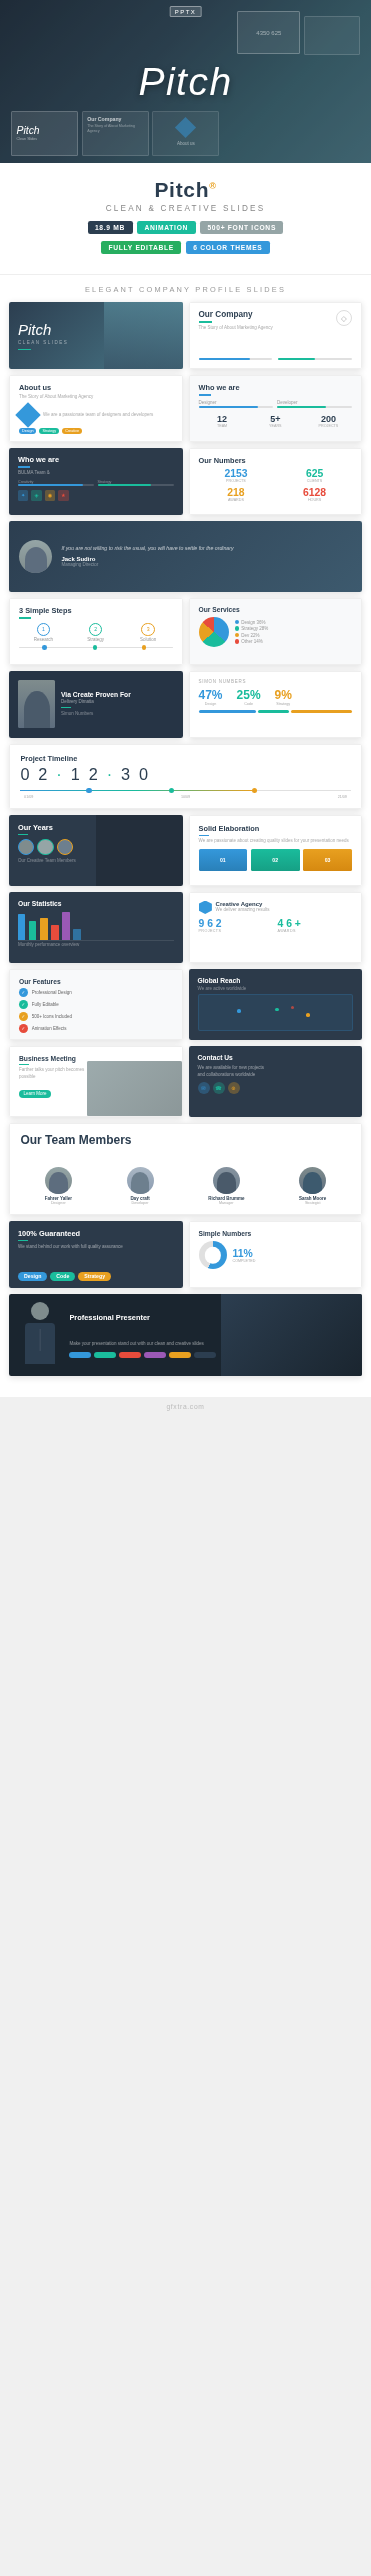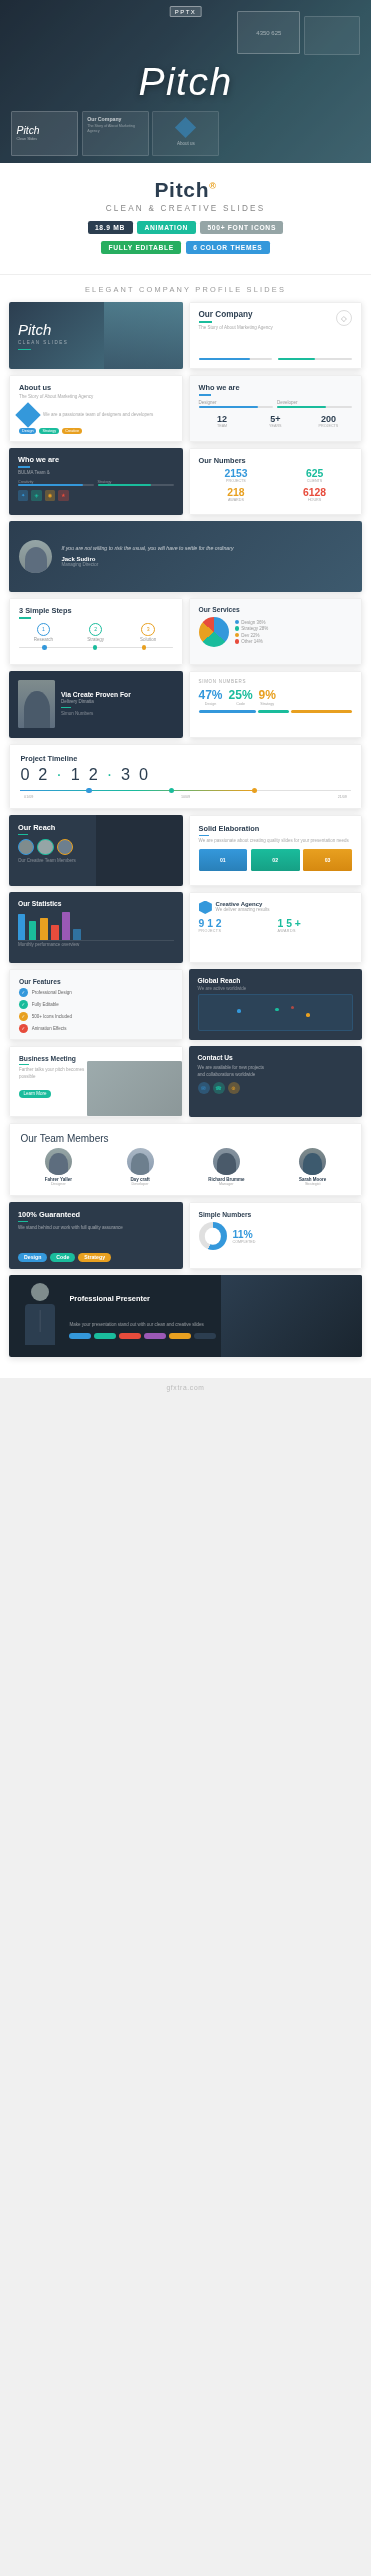--- a/index.html
+++ b/index.html
@@ -459,21 +459,21 @@
           <div style="font-size:4.5px; color:rgba(255,255,255,0.5); margin-top:0.7px;">Delivery Dimatia</div>
           <div style="width:10.4px; height:1.5px; background:#1abc9c; margin:3px 0;"></div>
           <div style="font-size:4.5px; color:rgba(255,255,255,0.4); line-height:1.4;">Simon Numbers</div>
         </div>
       </div>
     </div>
 
     <div class="slide-card">
       <div style="background:#fff; border:0.7px solid #eee; height:67px; padding:7.4px 9px;">
         <div style="font-size:4.5px; color:#aaa; text-transform:uppercase; letter-spacing:0.7px; margin-bottom:3.7px;">Simon Numbers</div>
-        <div style="display:flex; gap:6px; align-items:flex-start;">
+        <div style="display:flex; gap:14px; align-items:flex-start;">
           <div style="text-align:center;">
             <div style="font-size:12px; font-weight:700; color:#3498db;">47%</div>
             <div style="font-size:3.7px; color:#aaa;">Design</div>
           </div>
           <div style="text-align:center;">
             <div style="font-size:12px; font-weight:700; color:#1abc9c;">25%</div>
             <div style="font-size:3.7px; color:#aaa;">Code</div>
           </div>
           <div style="text-align:center;">
             <div style="font-size:12px; font-weight:700; color:#e8a020;">9%</div>
@@ -516,21 +516,21 @@
       </div>
     </div>
   </div>
 
   <div class="row-2">
 
     <div class="slide-card">
       <div style="background:#2c3a4a; height:71px; padding:7.4px 9px; position:relative; overflow:hidden;">
         <div style="position:absolute; right:0; top:0; width:50%; height:100%; background:rgba(0,0,0,0.2);"></div>
         <div style="position:relative; z-index:1;">
-          <div style="font-size:7.4px; font-weight:700; color:#fff;">Our Reach</div>
+          <div style="font-size:7.4px; font-weight:700; color:#fff;">Our Years</div>
           <div style="width:10.4px; height:1.5px; background:#1abc9c; margin:2.2px 0;"></div>
           <div style="display:flex; gap:3px; margin-top:3.7px;">
             <div style="width:16.3px; height:16.3px; border-radius:50%; background:#7f8c8d; border:1.5px solid #3498db;"></div>
             <div style="width:16.3px; height:16.3px; border-radius:50%; background:#95a5a6; border:1.5px solid #1abc9c;"></div>
             <div style="width:16.3px; height:16.3px; border-radius:50%; background:#6d7f8e; border:1.5px solid #e8a020;"></div>
           </div>
           <div style="margin-top:3px; font-size:4.5px; color:rgba(255,255,255,0.4);">Our Creative Team Members</div>
         </div>
       </div>
     </div>
@@ -570,25 +570,25 @@
       <div style="background:#fff; border:0.7px solid #eee; height:71px; padding:7.4px 9px;">
         <div style="display:flex; gap:3.7px; align-items:flex-start; margin-bottom:4.5px;">
           <div style="width:13.4px; height:13.4px; background:#3498db; clip-path:polygon(50% 0%,100% 25%,100% 75%,50% 100%,0% 75%,0% 25%); flex-shrink:0;"></div>
           <div>
             <div style="font-size:6px; font-weight:700; color:#2c3e50;">Creative Agency</div>
             <div style="font-size:4.5px; color:#aaa; line-height:1.3;">We deliver amazing results</div>
           </div>
         </div>
         <div style="display:flex; gap:4.5px;">
           <div style="flex:1;">
-            <div style="font-size:10.4px; font-weight:700; color:#3498db;">9 1 2</div>
+            <div style="font-size:10.4px; font-weight:700; color:#3498db;">9 6 2</div>
             <div style="font-size:3.7px; color:#aaa; text-transform:uppercase; letter-spacing:0.4px;">Projects</div>
           </div>
           <div style="flex:1;">
-            <div style="font-size:10.4px; font-weight:700; color:#1abc9c;">1 5 +</div>
+            <div style="font-size:10.4px; font-weight:700; color:#1abc9c;">4 6 +</div>
             <div style="font-size:3.7px; color:#aaa; text-transform:uppercase; letter-spacing:0.4px;">Awards</div>
           </div>
         </div>
       </div>
     </div>
   </div>
 
   <div class="row-2">
     <div class="slide-card">
       <div style="background:#f8f9fa; border:0.7px solid #eee; height:71px; padding:7.4px 9px;">
@@ -658,21 +658,21 @@
           <div style="width:12px; height:12px; border-radius:50%; background:rgba(26,188,156,0.3); display:flex; align-items:center; justify-content:center; font-size:5.2px; color:#1abc9c;">☎</div>
           <div style="width:12px; height:12px; border-radius:50%; background:rgba(232,160,32,0.3); display:flex; align-items:center; justify-content:center; font-size:5.2px; color:#e8a020;">⊕</div>
         </div>
       </div>
     </div>
   </div>
 
   <div class="row-1">
     <div class="slide-card">
       <div style="background:#fff; border:0.7px solid #eee; padding:9px 10.4px; min-height:67px;">
-        <div style="font-size:10px; font-weight:400; color:#2c3e50; margin-bottom:4px;">Our Team Members</div>
+        <div style="font-size:12px; font-weight:700; color:#2c3e50; margin-bottom:20px;">Our Team Members</div>
         <div style="display:flex; gap:6px; justify-content:space-around;">
           <div style="text-align:center;">
             <div style="width:27px; height:27px; border-radius:50%; background:linear-gradient(180deg,#95a5a6,#7f8c8d); margin:0 auto 2.2px; overflow:hidden; display:flex; align-items:flex-end; justify-content:center;">
               <div style="width:18.6px; height:22px; background:#5d6d7e; border-radius:50% 50% 0 0;"></div>
             </div>
             <div style="font-size:4.5px; font-weight:700; color:#2c3e50;">Fahrer Yaller</div>
             <div style="font-size:3.7px; color:#aaa;">Designer</div>
           </div>
           <div style="text-align:center;">
             <div style="width:27px; height:27px; border-radius:50%; background:linear-gradient(180deg,#aab7c4,#8a9bb0); margin:0 auto 2.2px; overflow:hidden; display:flex; align-items:flex-end; justify-content:center;">

